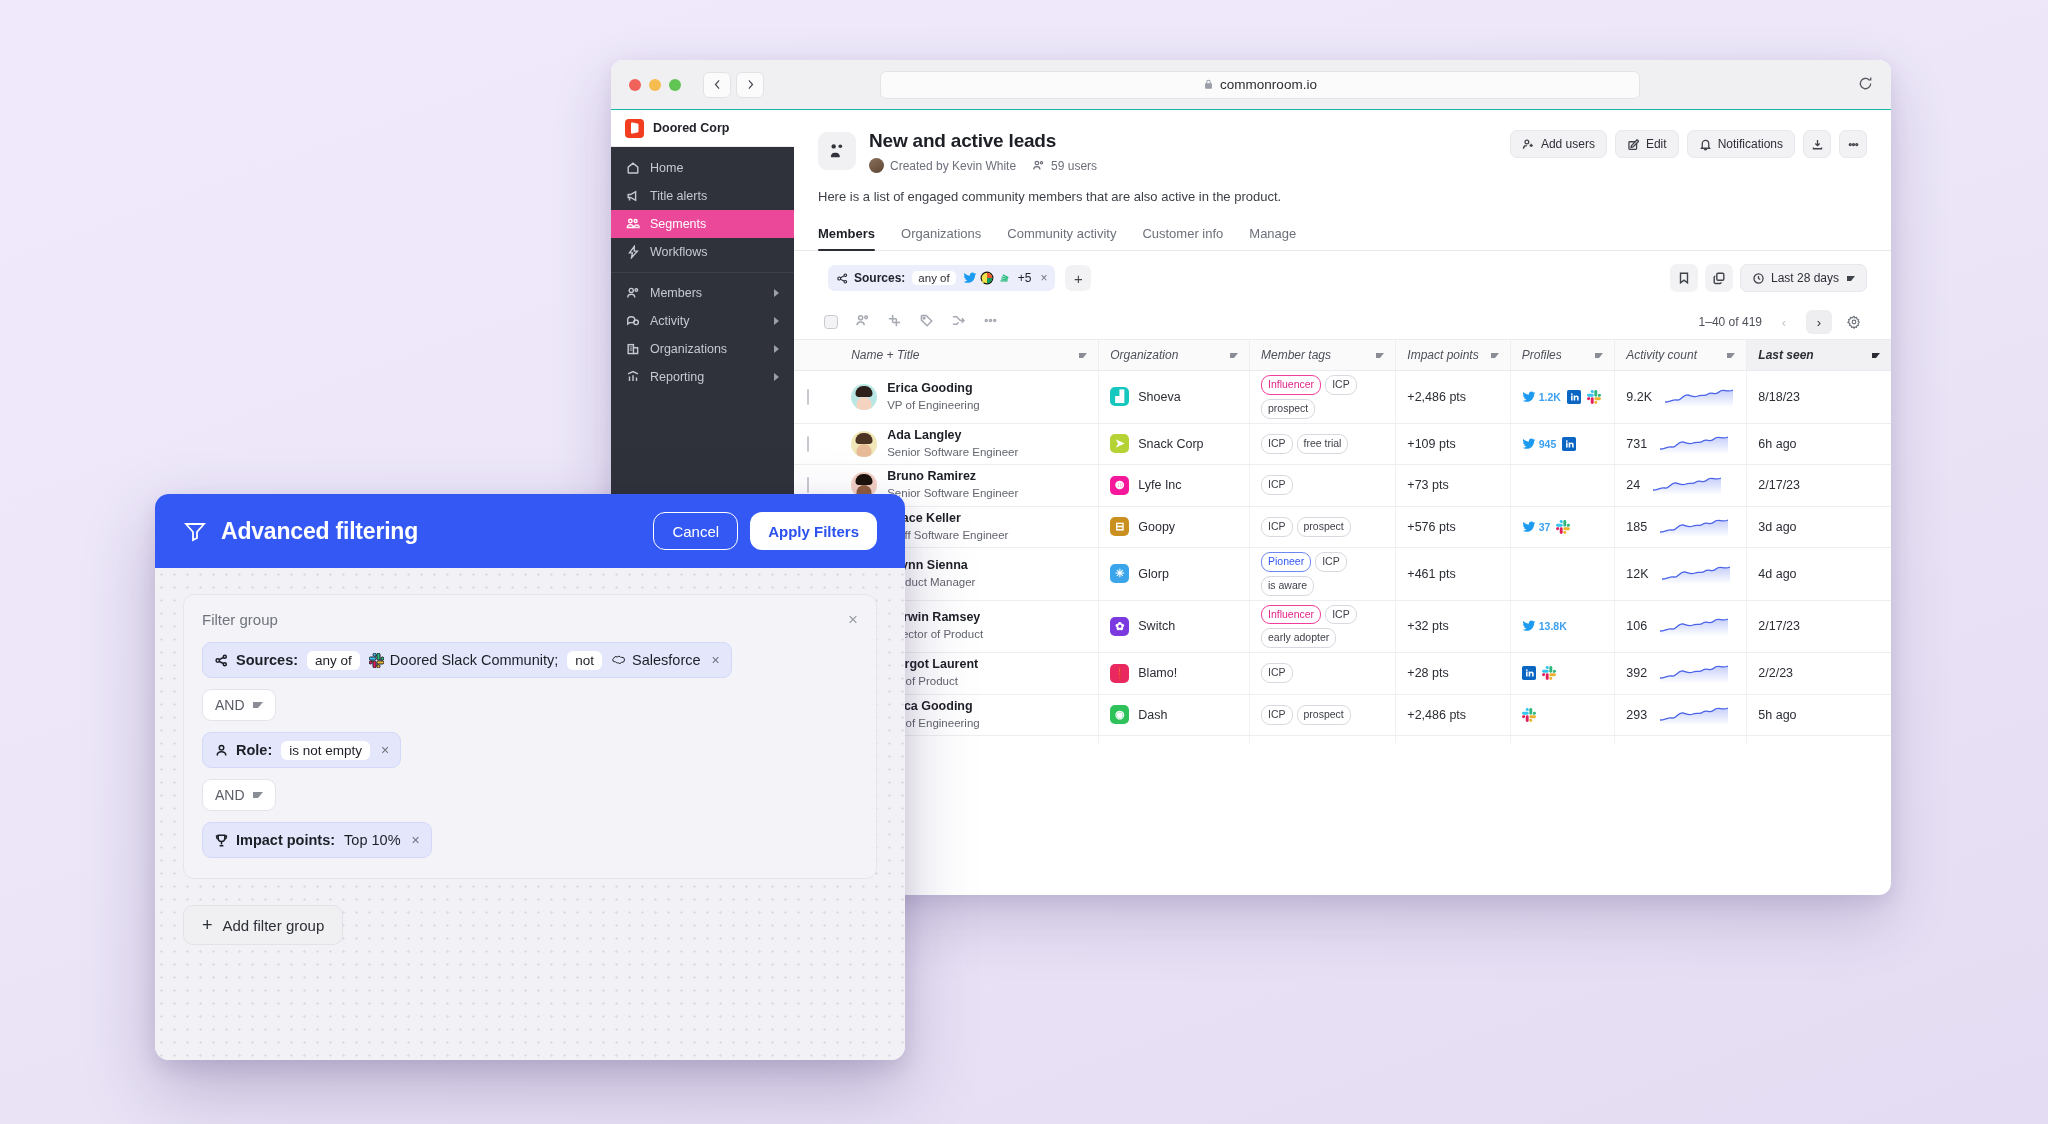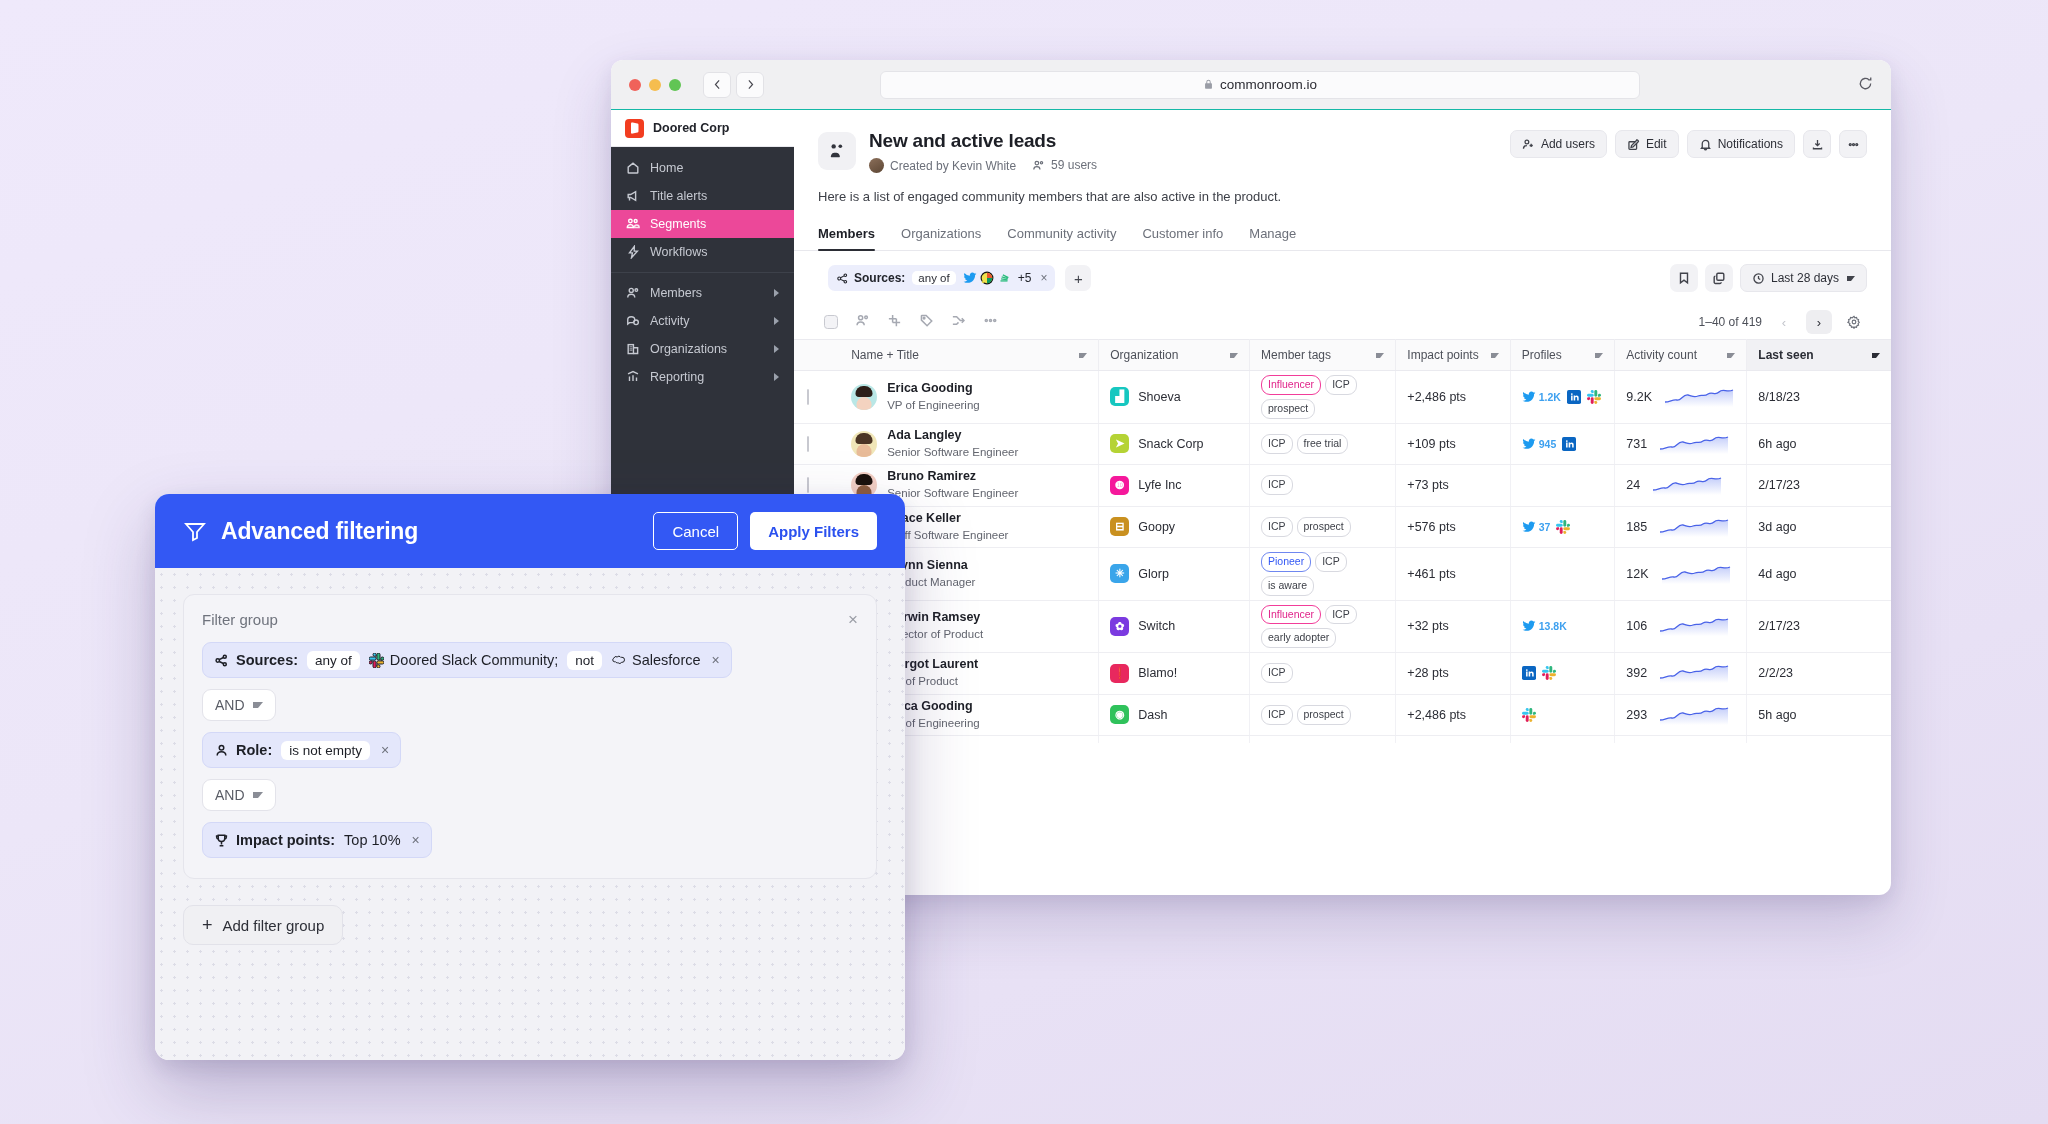--- a/index.html
+++ b/index.html
@@ -79,21 +79,21 @@
   
   .main { flex: 1; background: #fff; display: flex; flex-direction: column; min-width: 0; }
   .page-head { padding: 20px 24px 0 24px; }
   .ph-top { display: flex; align-items: flex-start; gap: 13px; }
   .seg-icon {
     width: 38px; height: 38px; border-radius: 9px; background: #f1f1f4;
     display: flex; align-items: center; justify-content: center; flex: 0 0 38px; margin-top: 2px;
   }
   .seg-icon svg { width: 20px; height: 20px; fill: #32343c; }
   .ph-title { font-size: 19px; font-weight: 700; color: #1d1f26; letter-spacing: -.2px; }
-  .ph-meta { display: flex; align-items: flex-start; gap: 16px; margin-top: 6px; font-size: 12px; color: #6c707a; }
+  .ph-meta { display: flex; align-items: center; gap: 16px; margin-top: 6px; font-size: 12px; color: #6c707a; }
   .ph-meta .grp { display: flex; align-items: center; gap: 6px; }
   .mini-av { width: 15px; height: 15px; border-radius: 50%; background: linear-gradient(150deg,#8b6f5a,#5c4634); }
   .ph-actions { margin-left: auto; display: flex; gap: 8px; align-items: center; }
   .btn {
     height: 28px; padding: 0 11px; border-radius: 7px; background: #f2f2f5;
     border: 1px solid #e7e7ec; display: flex; align-items: center; gap: 6px;
     font-size: 12px; color: #2d2f37; white-space: nowrap;
   }
   .btn svg { width: 13px; height: 13px; stroke: #41434b; fill: none; stroke-width: 1.6; }
   .btn.sq { width: 28px; padding: 0; justify-content: center; }
@@ -133,21 +133,21 @@
   
   .tablewrap { flex: 1; overflow: hidden; }
   table { width: 100%; border-collapse: collapse; table-layout: fixed; }
   thead th {
     background: #fafafb; border-top: 1px solid #eaeaef; border-bottom: 1px solid #eaeaef;
     border-right: 1px solid #eeeef2;
     font-size: 12px; font-weight: 400; color: #4d5059; text-align: left;
     height: 31px; padding: 0 11px; position: relative;
   }
   thead th.sel { width: 42px; border-right: none; }
-  thead th .hd { display: flex; align-items: center; }
+  thead th .hd { display: flex; align-items: center; font-style: italic; }
   thead th .cv { margin-left: auto; width: 0; height: 0; border-left: 4px solid #8a8d96; border-right: 4px solid transparent; border-top: 5px solid #8a8d96; border-bottom: 0; }
   thead th.lastcol { background: #f1f1f4; font-weight: 700; color: #2b2d35; border-right: none; }
   tbody td {
     border-bottom: 1px solid #eeeef2; border-right: 1px solid #f1f1f5;
     padding: 0 11px; height: 41.5px; font-size: 12.5px; color: #2b2d35; vertical-align: middle;
   }
   tbody td.sel { width: 42px; border-right: none; padding-left: 13px; }
   tbody td.lastcol { border-right: none; }
   .person { display: flex; align-items: center; gap: 10px; }
   .av { width: 26px; height: 26px; border-radius: 50%; flex: 0 0 26px; position: relative; overflow: hidden; }
@@ -174,21 +174,21 @@
     box-shadow: 0 30px 70px rgba(55,40,100,.26), 0 8px 20px rgba(55,40,100,.12);
     background: #fff;
   }
   .modal-head {
     height: 74px; background: #3358f4; display: flex; align-items: center;
     padding: 0 28px; gap: 14px;
   }
   .modal-title { font-size: 23px; font-weight: 700; color: #fff; letter-spacing: -.2px; }
   .modal-head svg { width: 24px; height: 24px; stroke: #fff; fill: none; stroke-width: 1.8; }
   .mh-actions { margin-left: auto; display: flex; gap: 12px; }
-  .mbtn { height: 38px; padding: 0 18px; border-radius: 5px; font-size: 15px; display: flex; align-items: center; }
+  .mbtn { height: 38px; padding: 0 18px; border-radius: 12px; font-size: 15px; display: flex; align-items: center; }
   .mbtn.ghost { background: transparent; border: 1.5px solid #fff; color: #fff; }
   .mbtn.solid { background: #fff; color: #2b51ef; font-weight: 700; }
   .modal-body {
     height: 492px; padding: 26px 28px;
     background-color: #f2f2f6;
     background-image: radial-gradient(#dcdce6 1.2px, transparent 1.2px);
     background-size: 13px 13px;
   }
   .fgroup {
     background: #f4f4f8; border: 1px solid #e5e5ec; border-radius: 11px;

